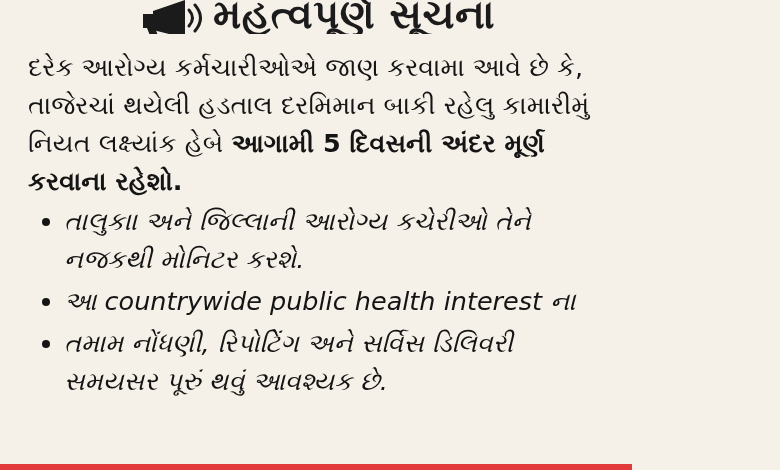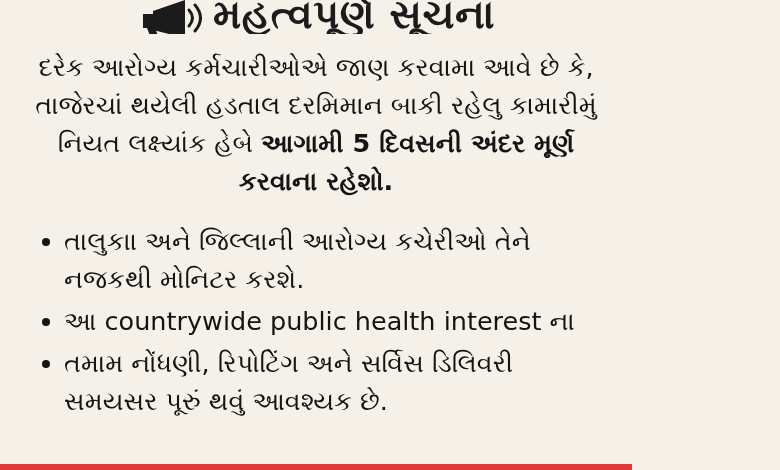--- a/index.html
+++ b/index.html
@@ -47,29 +47,30 @@
   }
   .body-block {
     margin-top: 14px;
     font-family: "DejaVu Sans", sans-serif;
     font-size: 25.5px;
     line-height: 38px;
     color: #141414;
   }
   .para {
     margin: 0;
-    text-align: center;
+    text-align: left;
   }
   .para .bold {
     font-weight: bold;
   }
   ul.bullets {
     list-style: none;
-    margin: 22px 0 0 0;
+    margin: 2px 0 0 0;
     padding: 0;
+    font-style: italic;
   }
   ul.bullets li {
     position: relative;
     padding-left: 36px;
     margin-bottom: 4px;
     font-size: 25.5px;
     line-height: 38px;
     color: #141414;
   }
   ul.bullets li::before {

